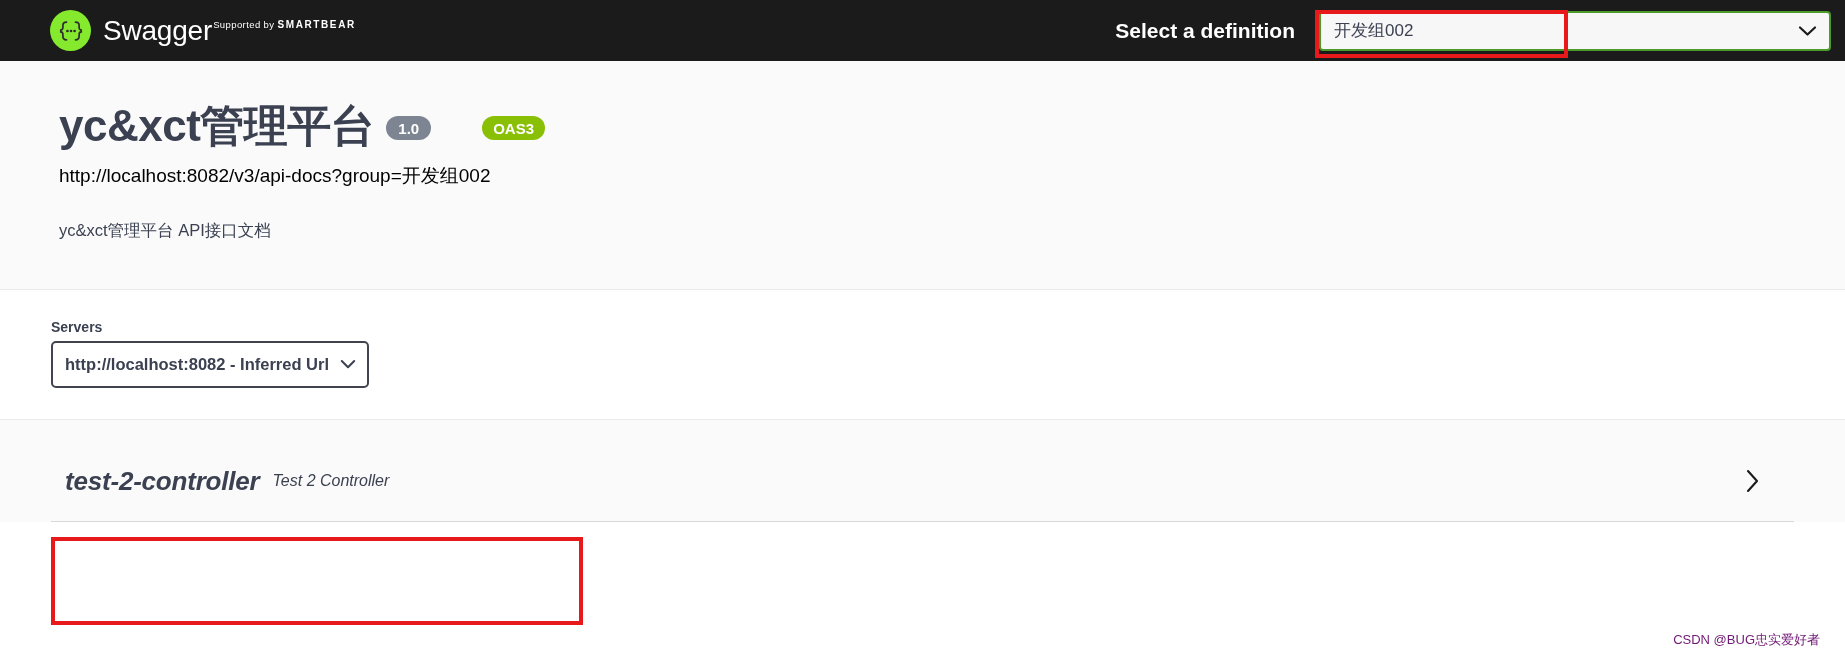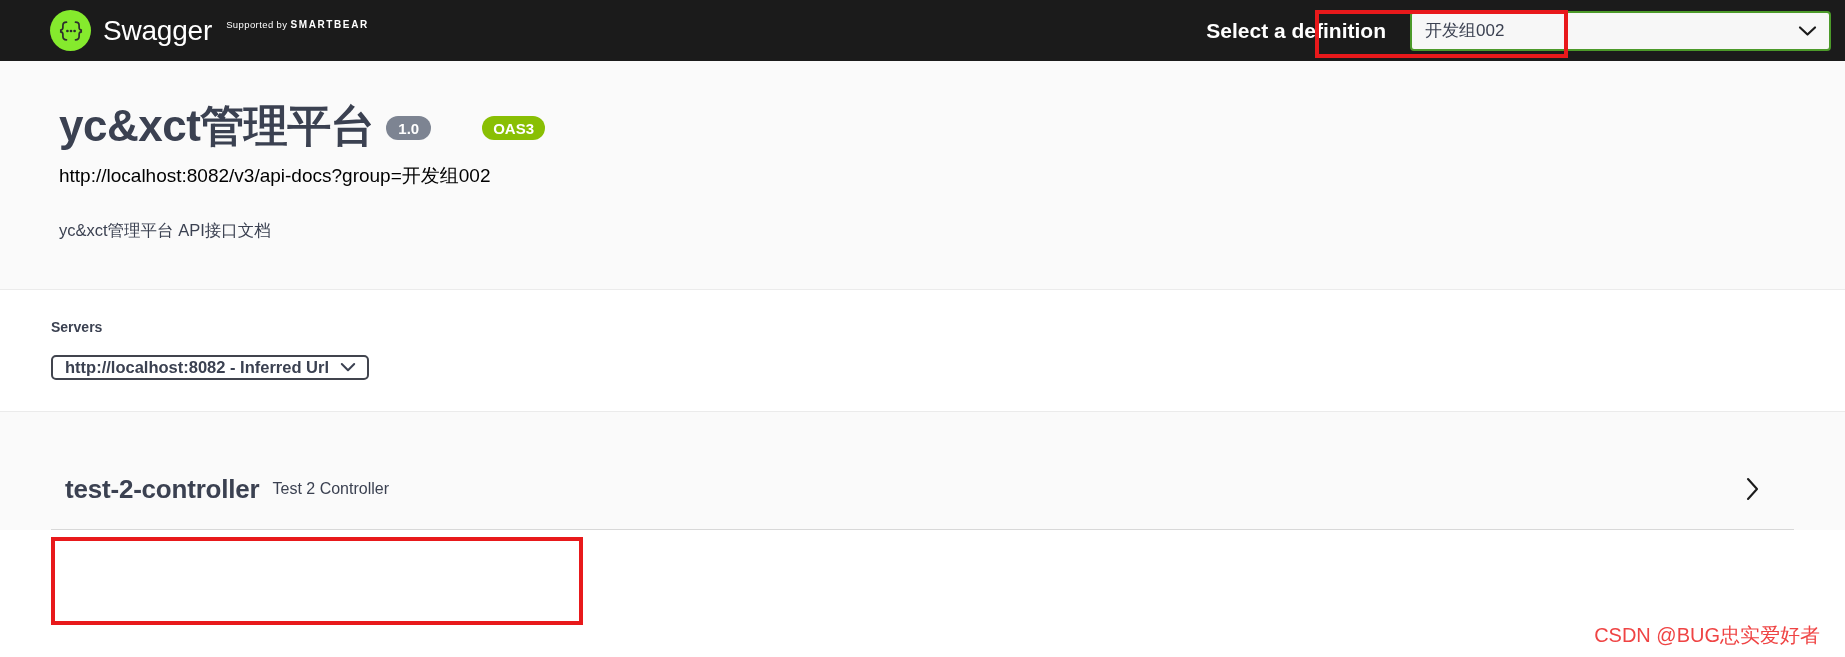--- a/index.html
+++ b/index.html
@@ -51,21 +51,21 @@
     color: #ffffff;
     font-size: 28px;
     font-weight: 400;
     letter-spacing: -0.2px;
   }
   .brand-sub {
     color: #ffffff;
     font-size: 9.5px;
     letter-spacing: 0.4px;
     margin-top: 3px;
-    margin-left: 14px;
+    margin-left: 1px;
   }
   .brand-sub b {
     font-weight: 700;
     letter-spacing: 1.6px;
     font-size: 10px;
   }
 
   .topbar-right {
     margin-left: auto;
     display: flex;
@@ -75,21 +75,21 @@
   }
   .def-label {
     color: #ffffff;
     font-size: 21px;
     font-weight: 700;
     white-space: nowrap;
     margin-right: 12px;
   }
   .def-select-wrap {
     position: relative;
-    width: 421px;
+    width: 512px;
   }
   .def-select {
     width: 100%;
     height: 40px;
     box-sizing: border-box;
     background: #f7f7f7;
     border: 2px solid #4c9a2a;
     border-radius: 4px;
     font-family: "Liberation Sans", sans-serif;
     font-size: 17px;
@@ -186,28 +186,28 @@
   
   .servers-wrap {
     background: #ffffff;
     border-bottom: 1px solid #ebebeb;
     padding: 29px 0 31px 0;
   }
   .servers-label {
     font-size: 14px;
     font-weight: 700;
     color: #3b4151;
-    margin-bottom: 20px;
+    margin-bottom: 6px;
   }
   .server-select-wrap {
     position: relative;
     display: inline-block;
   }
   .server-select {
-    height: 25px;
+    height: 47px;
     box-sizing: border-box;
     border: 2px solid #41444e;
     border-radius: 5px;
     background: #ffffff;
     font-family: "Liberation Sans", sans-serif;
     font-size: 16.5px;
     font-weight: 700;
     color: #3b4151;
     padding: 0 37px 0 12px;
     appearance: none;
@@ -226,23 +226,24 @@
   
   .tags-wrap {
     background: #fafafa;
     padding-top: 22px;
   }
   .opblock-tag {
     display: flex;
     align-items: center;
     border-bottom: 1px solid #d8d8d8;
     padding: 24px 33px 24px 14px;
-    margin: 16px 51px;
+    margin: 0 51px;
     cursor: pointer;
     background: transparent;
+    font-style: italic;
   }
   .tag-name {
     font-size: 26px;
     font-weight: 700;
     color: #3b4151;
     letter-spacing: -0.2px;
   }
   .tag-desc {
     font-size: 16px;
     color: #3b4151;
@@ -264,22 +265,22 @@
     border: 4px solid #e8191b;
     box-sizing: border-box;
     pointer-events: none;
     z-index: 20;
   }
 
   .watermark {
     position: absolute;
     right: 25px;
     bottom: 8px;
-    font-size: 20px;
-    color: #ef4444;
+    font-size: 13px;
+    color: #701a75;
     z-index: 25;
     white-space: nowrap;
   }
 </style>
 </head>
 <body>
 
 <div class="topbar">
 
   <div class="brand">

